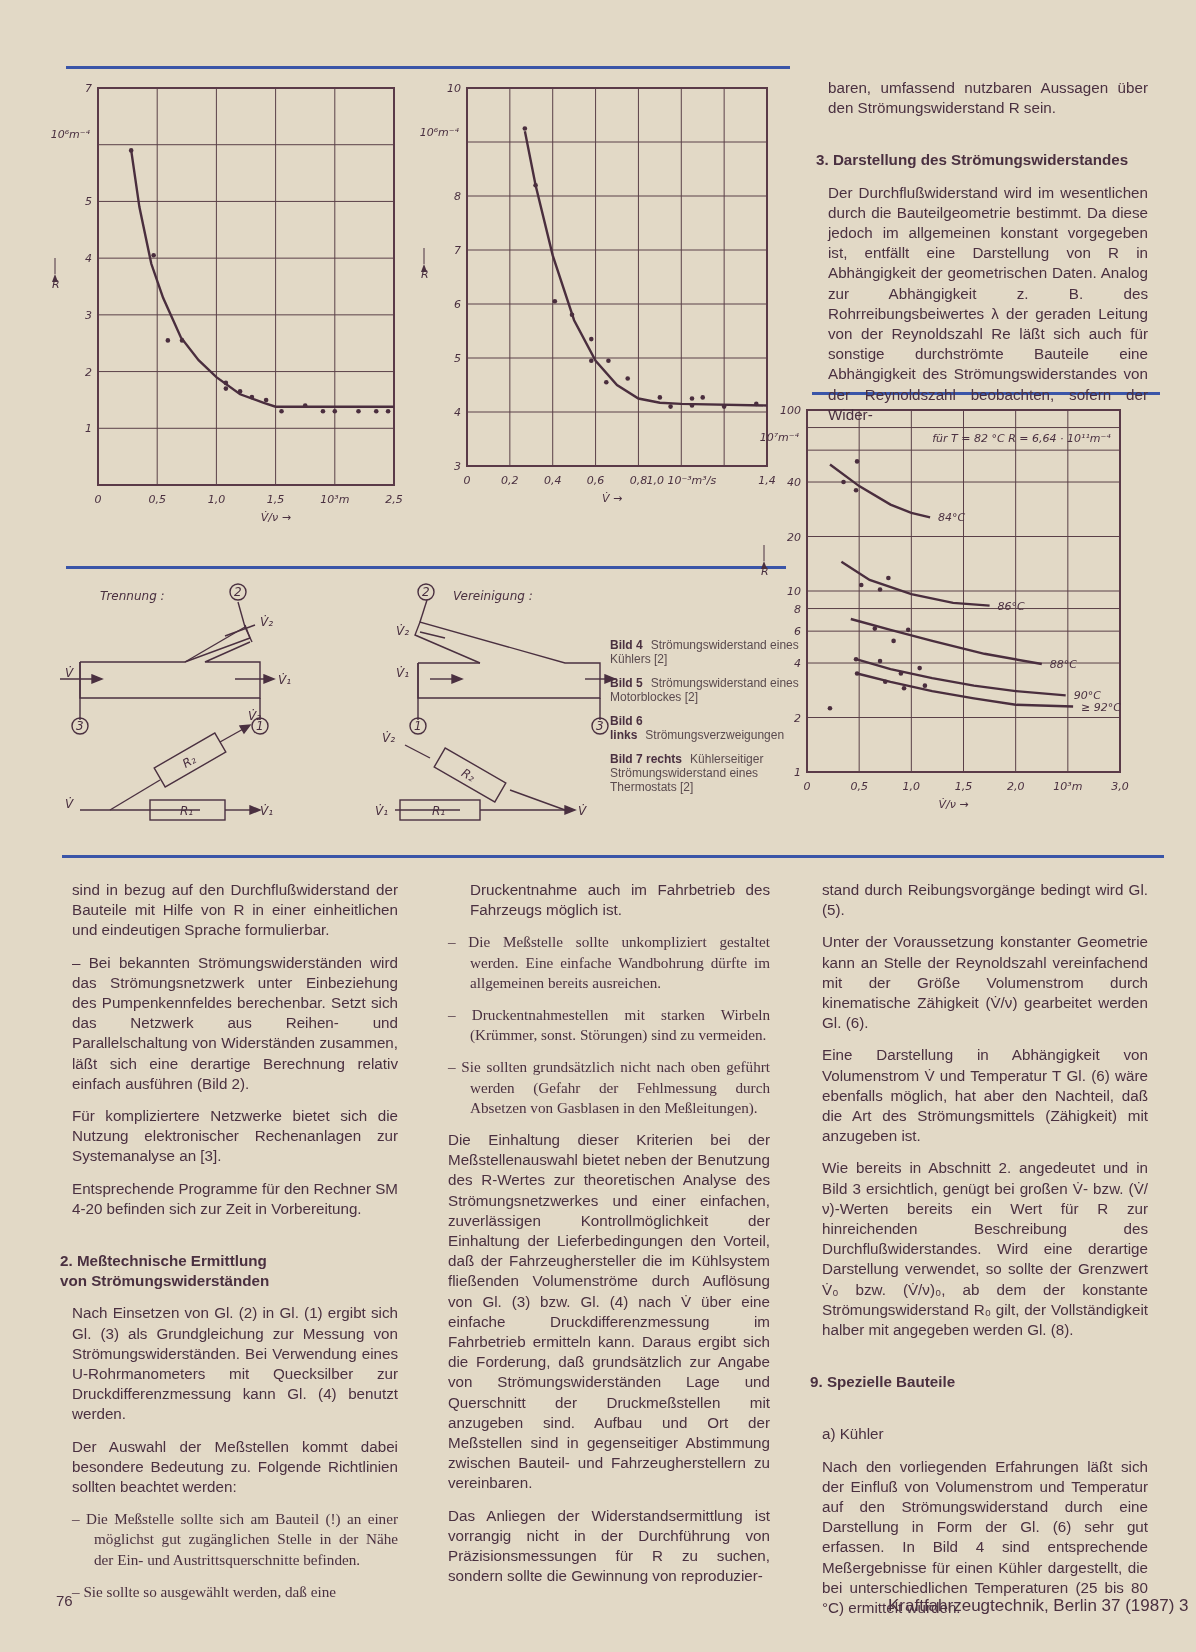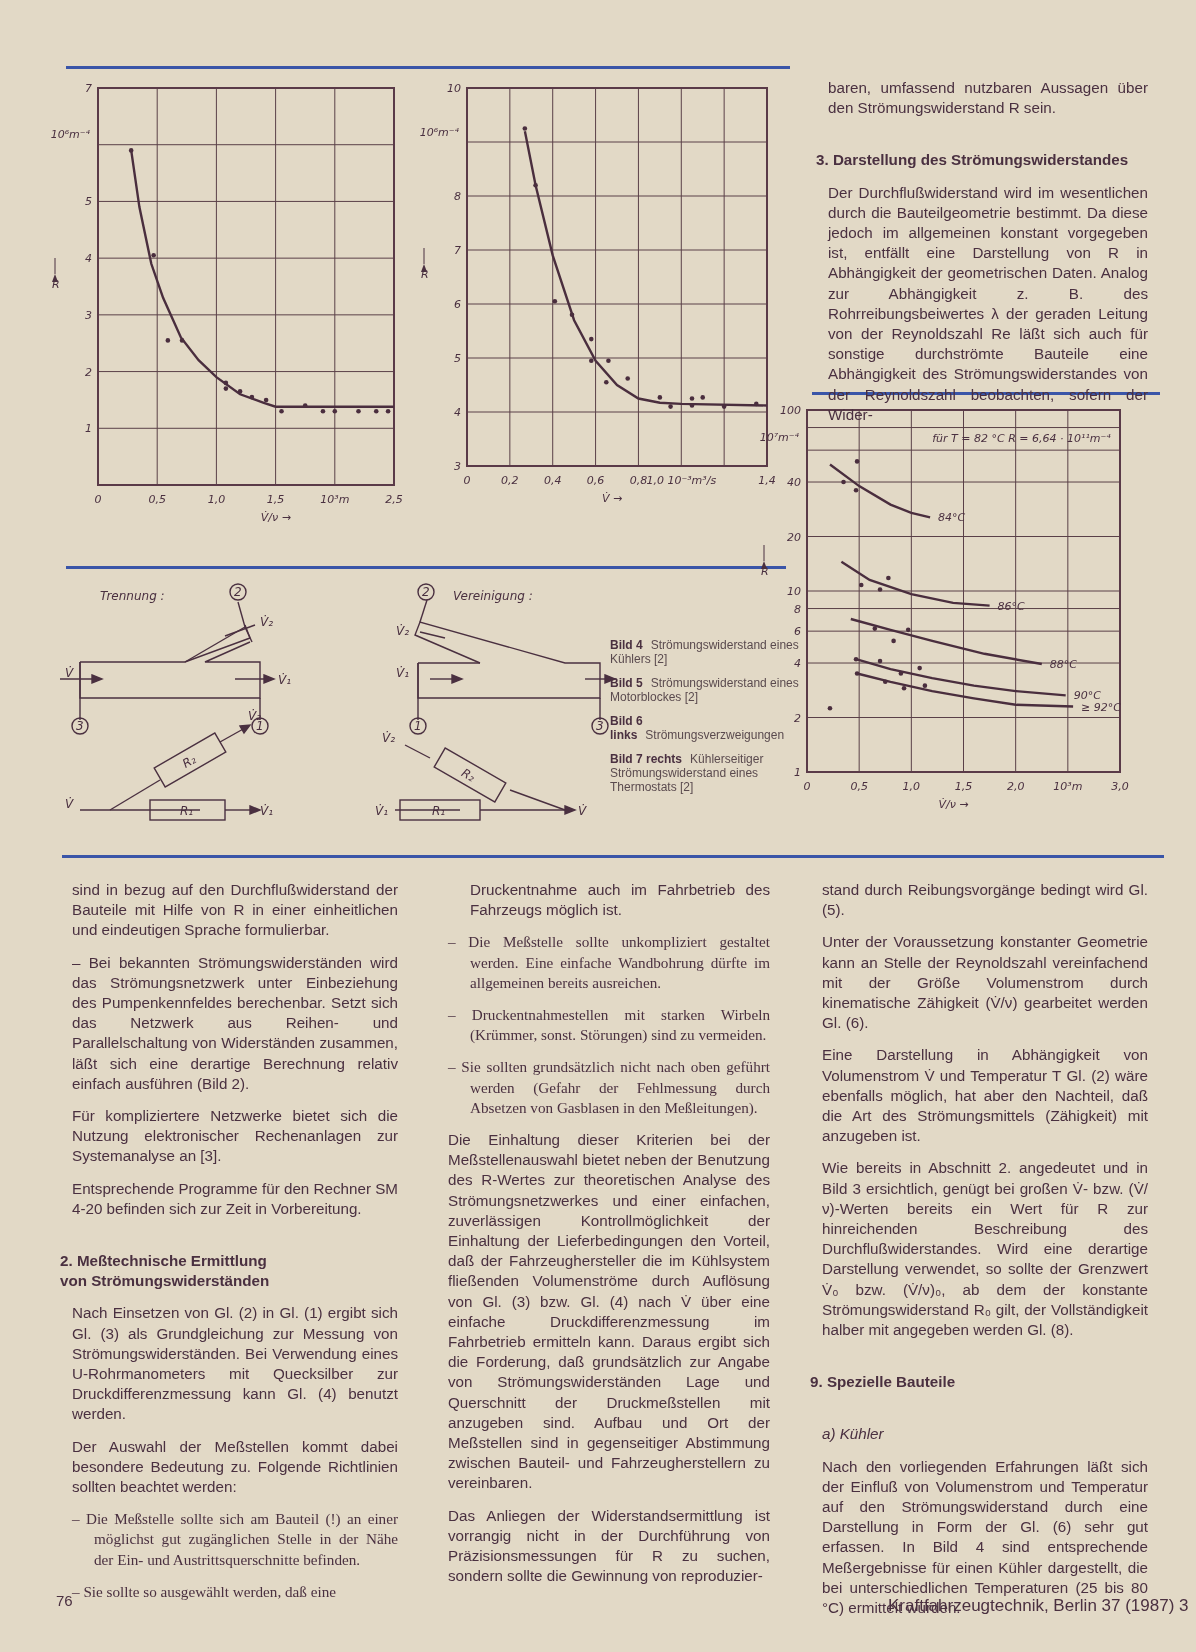--- a/index.html
+++ b/index.html
@@ -9,21 +9,21 @@
     font-family:"Liberation Sans", sans-serif; color:#4a3040;
   }
   .rule { position:absolute; height:3px; background:#3a55a8; }
   .fig { position:absolute; }
   .fig svg { display:block; overflow:visible; }
   .col { position:absolute; font-size:15.2px; line-height:20.2px; text-align:justify; }
   .col p { margin:12px; }
   .col h3 { margin:0; font-size:15.2px; line-height:20.2px; font-weight:bold; }
   .col .sp { height:20px; }
   .dash { padding-left:22px; text-indent:-22px;font-family:Liberation Serif, serif; }
-  .it { font-style:italic; }
+  .it { }
   .caps { position:absolute; left:610px; top:594px; width:190px; font-size:12px; line-height:14px; color:#5a4a4e;margin-top:44px; }
   .caps p { margin:0 0 10px 0; }
   .caps b { color:#4a3040; margin-right:8px; }
   .footer-left { position:absolute; left:56px; top:1592px; font-size:15px; }
   .footer-right { position:absolute; left:888px; top:1596px; font-size:17px; }
   .ax { font-family:"DejaVu Sans", sans-serif; font-style:italic; font-size:11px; fill:#4a3040; }
   .grid line { stroke:#5a4048; stroke-width:1; }
   .frame { fill:none; stroke:#5a3a48; stroke-width:2; }
   .curve { fill:none; stroke:#4a2e3e; stroke-width:2.4; }
   .pt { fill:#4a2e3e; }
@@ -338,21 +338,21 @@
   <p class="dash">– Die Meßstelle sollte unkompliziert gestaltet werden. Eine einfache Wandbohrung dürfte im allgemeinen bereits ausreichen.</p>
   <p class="dash">– Druckentnahmestellen mit starken Wirbeln (Krümmer, sonst. Störungen) sind zu vermeiden.</p>
   <p class="dash">– Sie sollten grundsätzlich nicht nach oben geführt werden (Gefahr der Fehlmessung durch Absetzen von Gasblasen in den Meßleitungen).</p>
   <p>Die Einhaltung dieser Kriterien bei der Meßstellenauswahl bietet neben der Benutzung des R-Wertes zur theoretischen Analyse des Strömungsnetzwerkes und einer einfachen, zuverlässigen Kontrollmöglichkeit der Einhaltung der Lieferbedingungen den Vorteil, daß der Fahrzeughersteller die im Kühlsystem fließenden Volumenströme durch Auflösung von Gl. (3) bzw. Gl. (4) nach V̇ über eine einfache Druckdifferenzmessung im Fahrbetrieb ermitteln kann. Daraus ergibt sich die Forderung, daß grundsätzlich zur Angabe von Strömungswiderständen Lage und Querschnitt der Druckmeßstellen mit anzugeben sind. Aufbau und Ort der Meßstellen sind in gegenseitiger Abstimmung zwischen Bauteil- und Fahrzeugherstellern zu vereinbaren.</p>
   <p>Das Anliegen der Widerstandsermittlung ist vorrangig nicht in der Durchführung von Präzisionsmessungen für R zu suchen, sondern sollte die Gewinnung von reproduzier-</p>
 </div>
 
 <div class="col" style="left:810px;top:868px;width:350px;">
   <p>stand durch Reibungsvorgänge bedingt wird Gl. (5).</p>
   <p>Unter der Voraussetzung konstanter Geometrie kann an Stelle der Reynoldszahl vereinfachend mit der Größe Volumenstrom durch kinematische Zähigkeit (V̇/ν) gearbeitet werden Gl. (6).</p>
-  <p>Eine Darstellung in Abhängigkeit von Volumenstrom V̇ und Temperatur T Gl. (2) wäre ebenfalls möglich, hat aber den Nachteil, daß die Art des Strömungsmittels (Zähigkeit) mit anzugeben ist.</p>
+  <p>Eine Darstellung in Abhängigkeit von Volumenstrom V̇ und Temperatur T Gl. (6) wäre ebenfalls möglich, hat aber den Nachteil, daß die Art des Strömungsmittels (Zähigkeit) mit anzugeben ist.</p>
   <p>Wie bereits in Abschnitt 2. angedeutet und in Bild 3 ersichtlich, genügt bei großen V̇- bzw. (V̇/ν)-Werten bereits ein Wert für R zur hinreichenden Beschreibung des Durchflußwiderstandes. Wird eine derartige Darstellung verwendet, so sollte der Grenzwert V̇₀ bzw. (V̇/ν)₀, ab dem der konstante Strömungswiderstand R₀ gilt, der Vollständigkeit halber mit angegeben werden Gl. (8).</p>
   <div class="sp"></div>
   <h3>9. Spezielle Bauteile</h3>
   <div class="sp"></div>
   <p class="it">a) Kühler</p>
   <p>Nach den vorliegenden Erfahrungen läßt sich der Einfluß von Volumenstrom und Temperatur auf den Strömungswiderstand durch eine Darstellung in Form der Gl. (6) sehr gut erfassen. In Bild 4 sind entsprechende Meßergebnisse für einen Kühler dargestellt, die bei unterschiedlichen Temperaturen (25 bis 80 °C) ermittelt wurden.</p>
 </div>
 
 <div class="footer-left">76</div>
 <div class="footer-right">Kraftfahrzeugtechnik, Berlin 37 (1987) 3</div>

